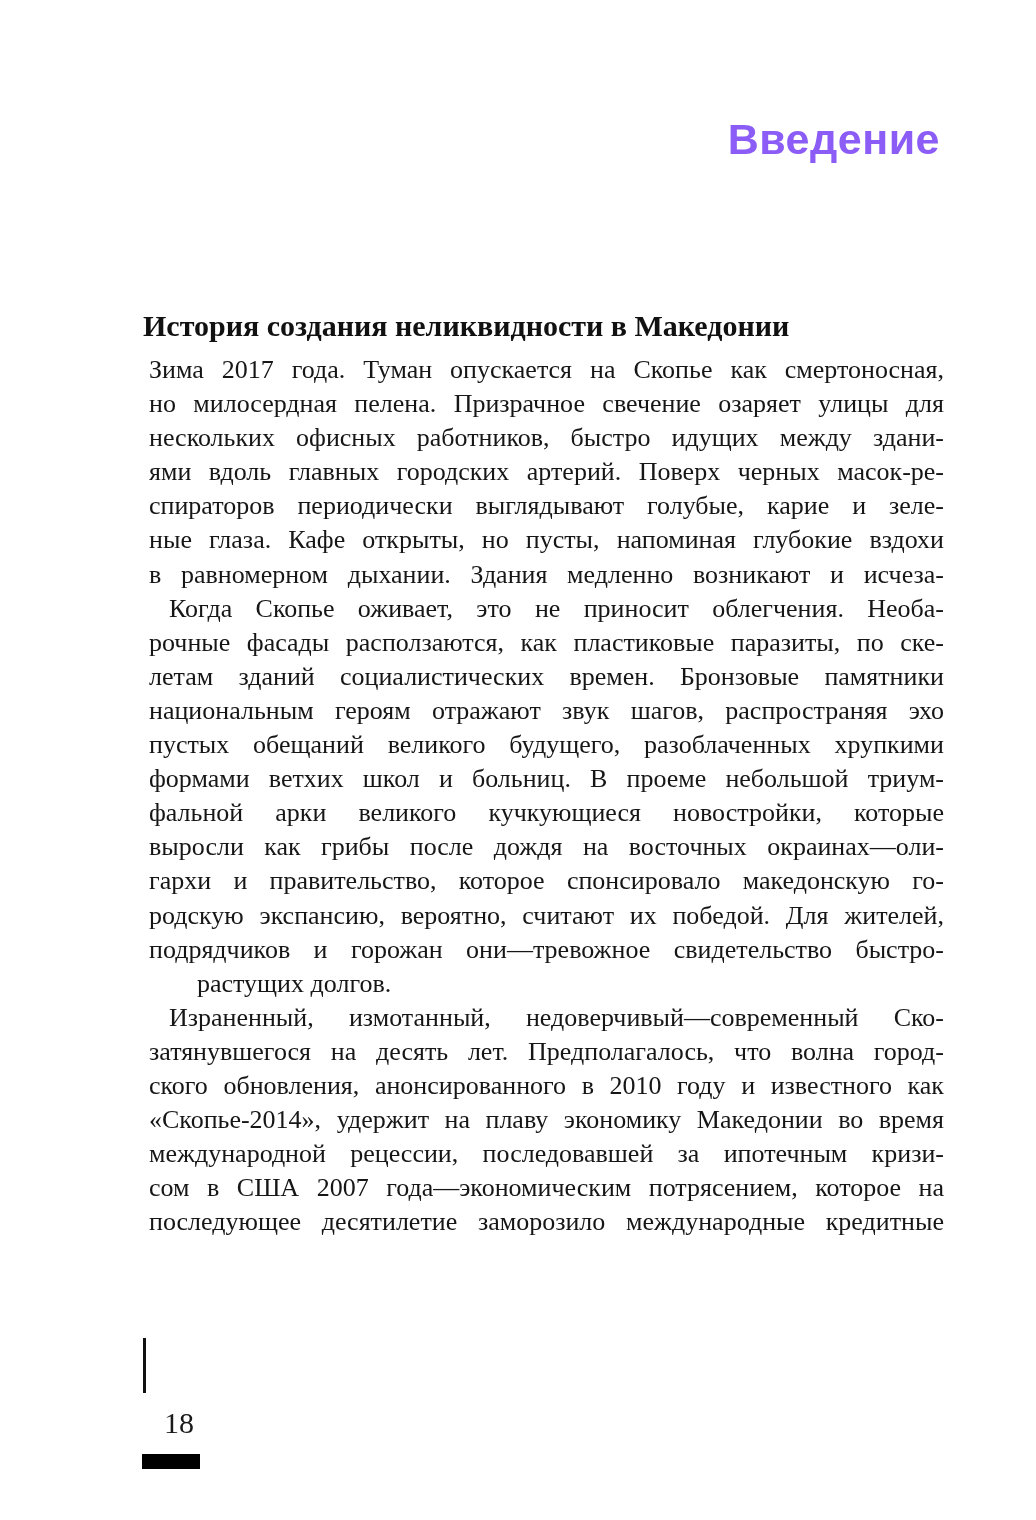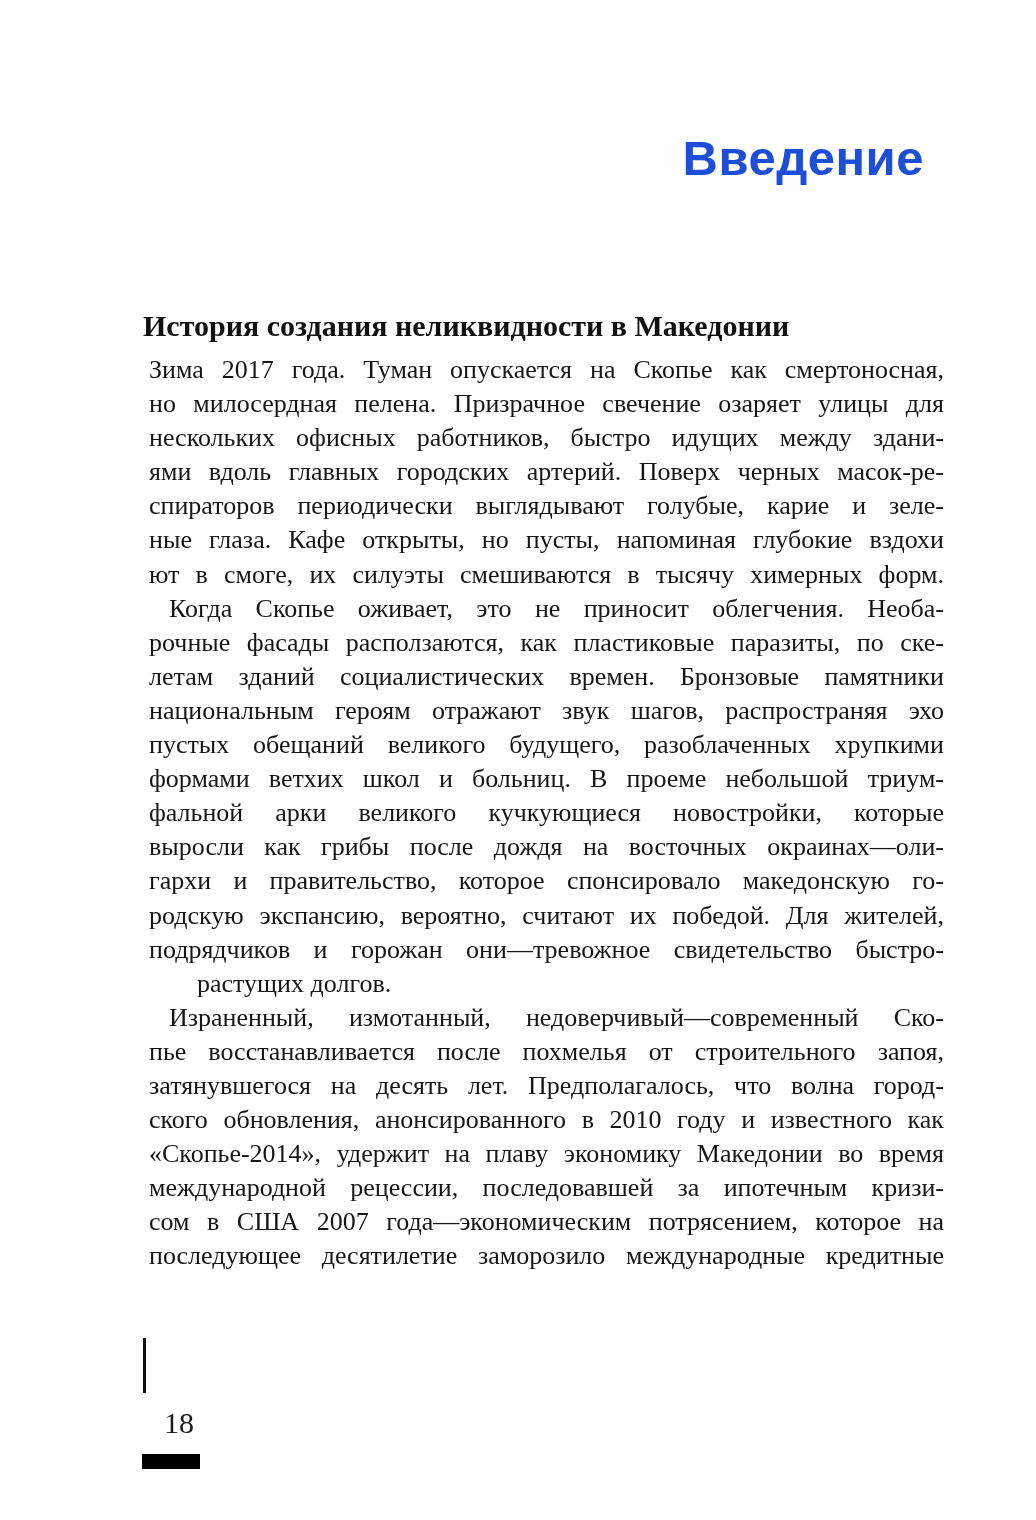--- a/index.html
+++ b/index.html
@@ -9,26 +9,26 @@
     height: 1520px;
     background: #ffffff;
     overflow: hidden;
     font-family: "Liberation Serif", serif;
     color: #141414;
   }
   .chapter-title {
     position: absolute;
     top: 116px;
     right: 96px;
-    margin: 16px;
+    margin: 0;
     font-family: "Liberation Sans", sans-serif;
     font-weight: bold;
-    font-size: 49px;
+    font-size: 43px;
     line-height: 1.1;
-    color: #1d4ed8;
+    color: #8b5cf6;
     letter-spacing: 0.5px;
   }
   .section-heading {
     position: absolute;
     left: 143px;
     top: 309px;
     margin: 0;
     font-family: "Liberation Serif", serif;
     font-weight: bold;
     font-size: 30px;
@@ -84,35 +84,34 @@
 
   <h2 class="section-heading">История создания неликвидности в Македонии</h2>
 
   <div class="body-text" id="bodyText">
       <div class="line">Зима 2017 года. Туман опускается на Скопье как смертоносная,</div>
       <div class="line">но милосердная пелена. Призрачное свечение озаряет улицы для</div>
       <div class="line">нескольких офисных работников, быстро идущих между здани-</div>
       <div class="line">ями вдоль главных городских артерий. Поверх черных масок-ре-</div>
       <div class="line">спираторов периодически выглядывают голубые, карие и зеле-</div>
       <div class="line">ные глаза. Кафе открыты, но пусты, напоминая глубокие вздохи</div>
-      <div class="line">ют в смоге, их силуэты смешиваются в тысячу химерных форм.</div>
+      <div class="line">в равномерном дыхании. Здания медленно возникают и исчеза-</div>
       <div class="line line-indent">Когда Скопье оживает, это не приносит облегчения. Необа-</div>
       <div class="line">рочные фасады расползаются, как пластиковые паразиты, по ске-</div>
       <div class="line">летам зданий социалистических времен. Бронзовые памятники</div>
       <div class="line">национальным героям отражают звук шагов, распространяя эхо</div>
       <div class="line">пустых обещаний великого будущего, разоблаченных хрупкими</div>
       <div class="line">формами ветхих школ и больниц. В проеме небольшой триум-</div>
       <div class="line">фальной арки великого кучкующиеся новостройки, которые</div>
       <div class="line">выросли как грибы после дождя на восточных окраинах—оли-</div>
       <div class="line">гархи и правительство, которое спонсировало македонскую го-</div>
       <div class="line">родскую экспансию, вероятно, считают их победой. Для жителей,</div>
       <div class="line">подрядчиков и горожан они—тревожное свидетельство быстро-</div>
       <div class="line line-left">растущих долгов.</div>
       <div class="line line-indent">Израненный, измотанный, недоверчивый—современный Ско-</div>
-      <div class="line">пье восстанавливается после похмелья от строительного запоя,</div>
       <div class="line">затянувшегося на десять лет. Предполагалось, что волна город-</div>
       <div class="line">ского обновления, анонсированного в 2010 году и известного как</div>
       <div class="line">«Скопье-2014», удержит на плаву экономику Македонии во время</div>
       <div class="line">международной рецессии, последовавшей за ипотечным кризи-</div>
       <div class="line">сом в США 2007 года—экономическим потрясением, которое на</div>
       <div class="line">последующее десятилетие заморозило международные кредитные</div>
     </div>
 
   <div class="margin-vline"></div>
 

